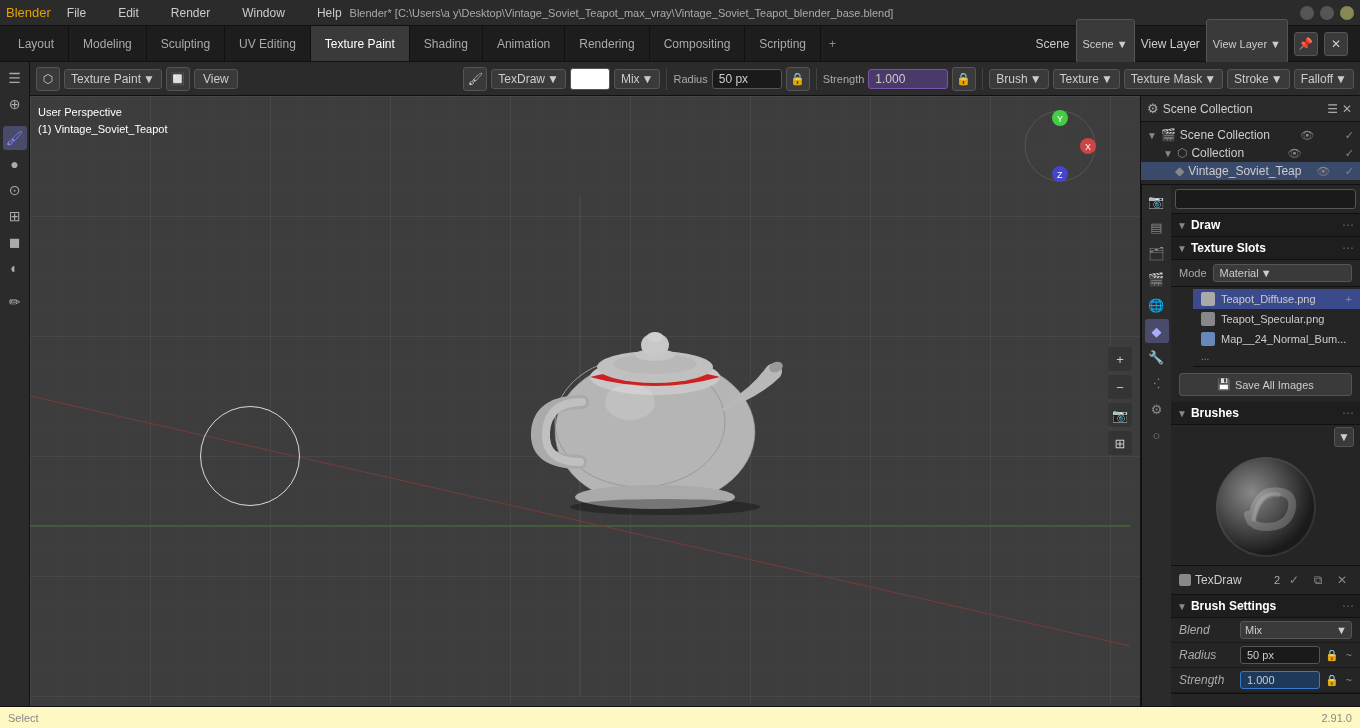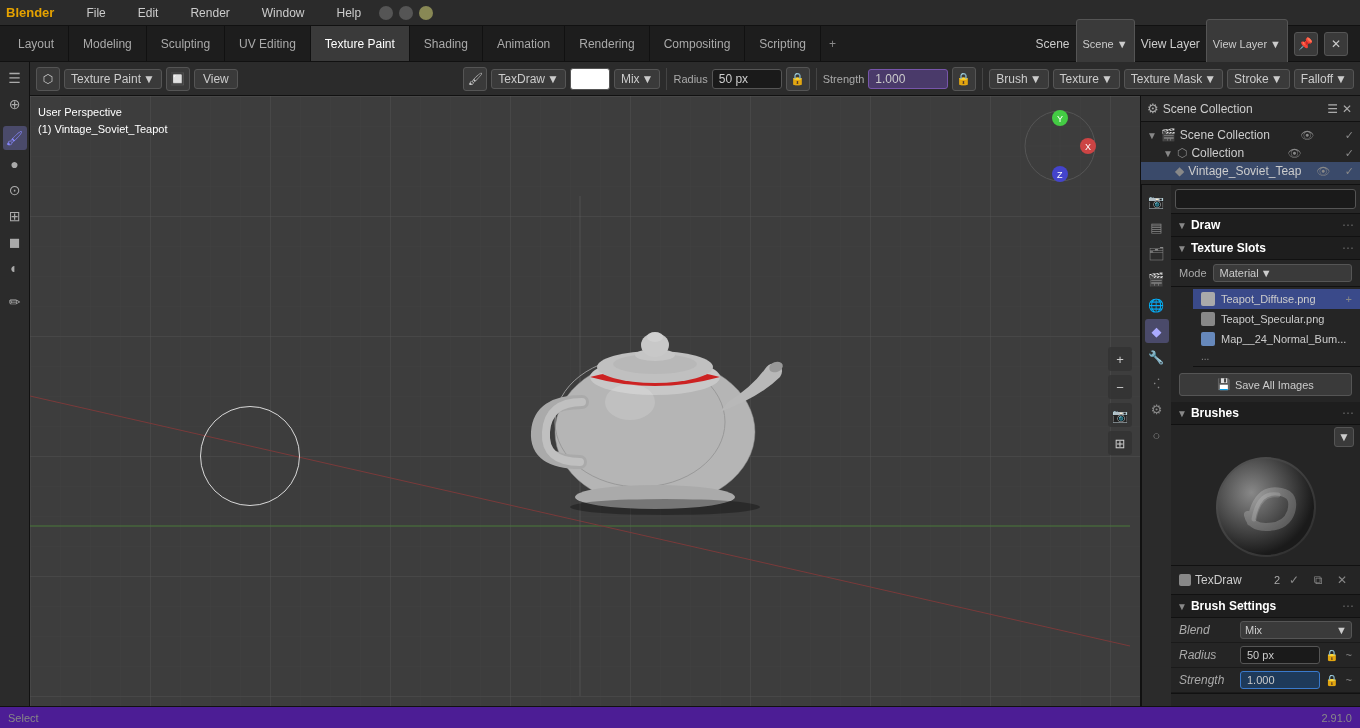--- a/index.html
+++ b/index.html
@@ -20,23 +20,23 @@
       display: flex;
       align-items: center;
       background: #2b2b2b;
       height: 26px;
       padding: 0 6px;
       border-bottom: 1px solid #111;
       flex-shrink: 0;
     }
     .top-menu .logo {
       color: #e5a200;
-      font-weight: bold;
+      font-weight: normal;
       font-size: 13px;
-      margin-right: 24px;
+      margin-right: 8px;
     }
     .top-menu .title {
       color: #aaa;
       font-size: 11px;
       flex: 1;
     }
     .menu-items {
       display: flex;
       gap: 16px;
     }
@@ -560,21 +560,21 @@
     .prop-icon-btn {
       color: #888;
       cursor: pointer;
       font-size: 11px;
     }
 
     
     .status-bar {
       display: flex;
       align-items: center;
-      background: #4c1d95;
+      background: #fef9c3;
       height: 22px;
       padding: 0 8px;
       border-top: 1px solid #111;
       flex-shrink: 0;
       font-size: 11px;
       color: #888;
     }
     .status-bar .status-right {
       margin-left: auto;
     }
@@ -596,20 +596,21 @@
 
 <div class="top-menu">
   <span class="logo">Blender</span>
   <div class="menu-items">
     <span class="menu-item">File</span>
     <span class="menu-item">Edit</span>
     <span class="menu-item">Render</span>
     <span class="menu-item">Window</span>
     <span class="menu-item">Help</span>
   </div>
+  <span class="title">Blender* [C:\Users\a y\Desktop\Vintage_Soviet_Teapot_max_vray\Vintage_Soviet_Teapot_blender_base.blend]</span>
   <div class="win-controls">
     <div class="win-btn" style="background:#555;"></div>
     <div class="win-btn" style="background:#555;"></div>
     <div class="win-btn" style="background:#885;"></div>
   </div>
 </div>
 
 <div class="workspace-tabs">
   <div class="ws-tab">Layout</div>
   <div class="ws-tab">Modeling</div>

